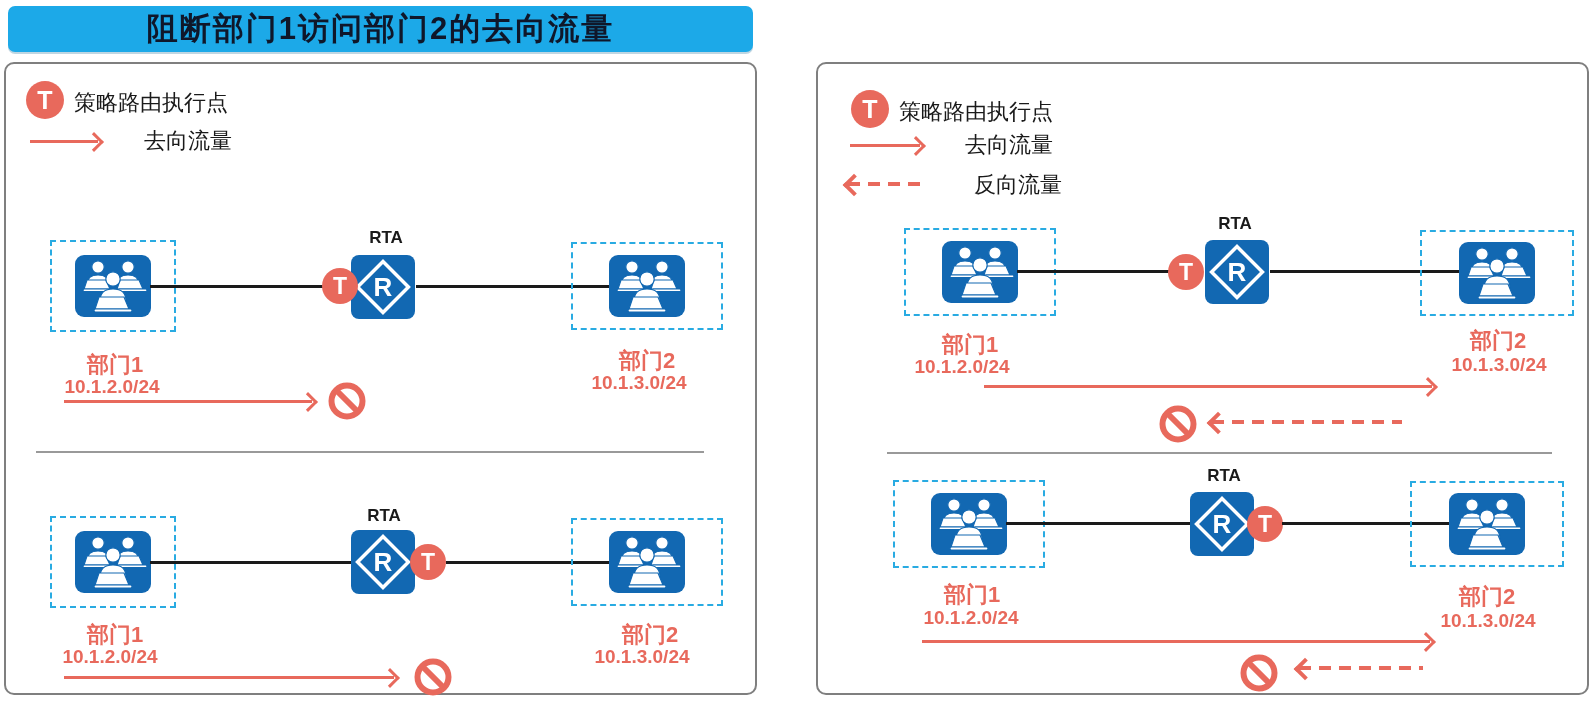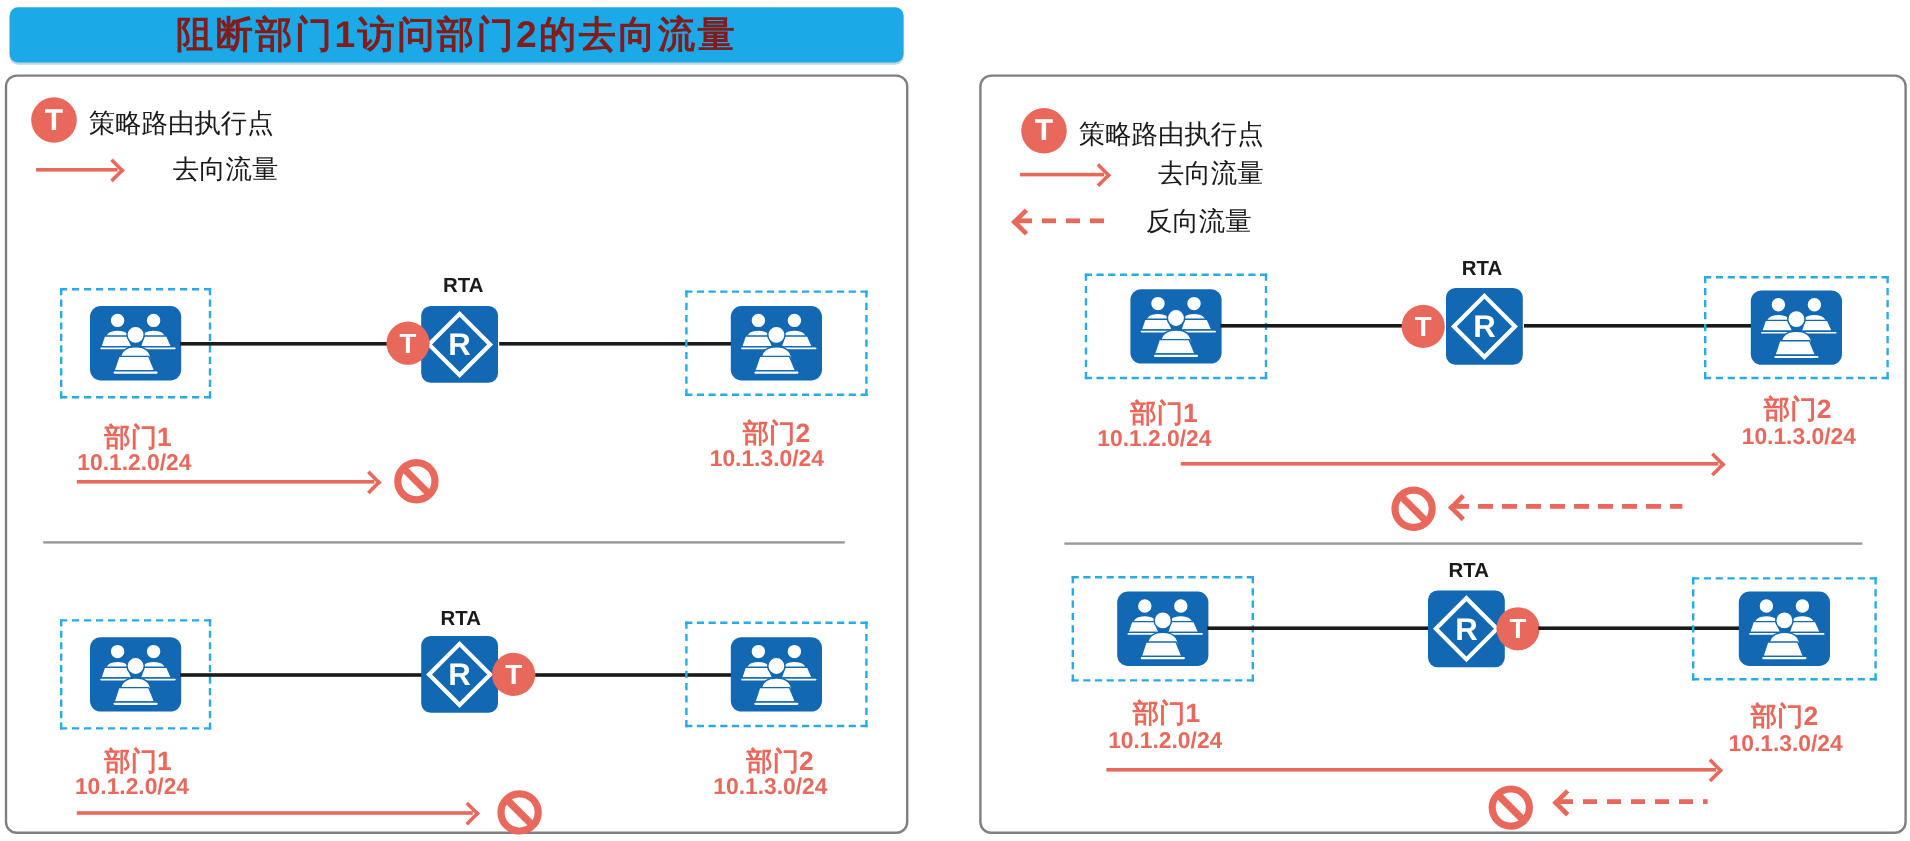--- a/index.html
+++ b/index.html
@@ -4,21 +4,21 @@
 <style>
   html,body { margin:0; padding:0; background:#ffffff; }
   * { box-sizing:border-box; }
   .screen {
     position:relative; width:1592px; height:701px; background:#ffffff;
     font-family:"Liberation Sans", sans-serif; overflow:hidden; color:#1a1a1a;
   }
   .panel-header {
     position:absolute; background:#1CA9E8; border-radius:7px;
     display:flex; align-items:center; justify-content:center;
-    color:#7f1d1d; font-size:31px; font-weight:bold; letter-spacing:2px;
+    color:#0f172a; font-size:31px; font-weight:bold; letter-spacing:2px;
     box-shadow:0 2px 0 rgba(0,90,140,.25);
   }
   .panel-body {
     position:absolute; background:#ffffff; border:2px solid #7f7f7f; border-radius:10px;
   }
   .legend-label { position:absolute; font-size:22px; color:#1a1a1a; white-space:nowrap; }
   .tbadge {
     position:absolute; width:36px; height:36px; border-radius:50%;
     background:#E8695C; color:#fff; display:flex; align-items:center; justify-content:center;
     font-size:23px; font-weight:bold;
@@ -158,21 +158,21 @@
 
   <div class="panel-body" style="left:816px;top:62px;width:773px;height:633px">
 
     <div class="tbadge lg" style="left:33px;top:26px">
       <span>T</span>
     </div>
     <div class="legend-label" style="left:81px;top:33px">策略路由执行点</div>
     <div class="sarrow" style="left:32px;top:80px;width:70px"></div>
     <div class="legend-label" style="left:147px;top:66px">去向流量</div>
     <div class="darrow" style="left:30px;top:118px;width:74px"></div>
-    <div class="legend-label" style="left:137px;top:106px">反向流量</div>
+    <div class="legend-label" style="left:156px;top:106px">反向流量</div>
 
     <div class="dept-box" style="left:86px;top:164px;width:152px;height:88px">
       <svg class="dept-icon">
           <use href="#dept-sym"></use>
         </svg>
     </div>
     <div class="link" style="left:199px;top:206px;width:154px"></div>
     <div class="rta" style="left:385px;top:150px;width:64px">RTA</div>
     <svg class="router" style="left:386px;top:175px;width:66px;height:66px">
         <use href="#router-sym"></use>

